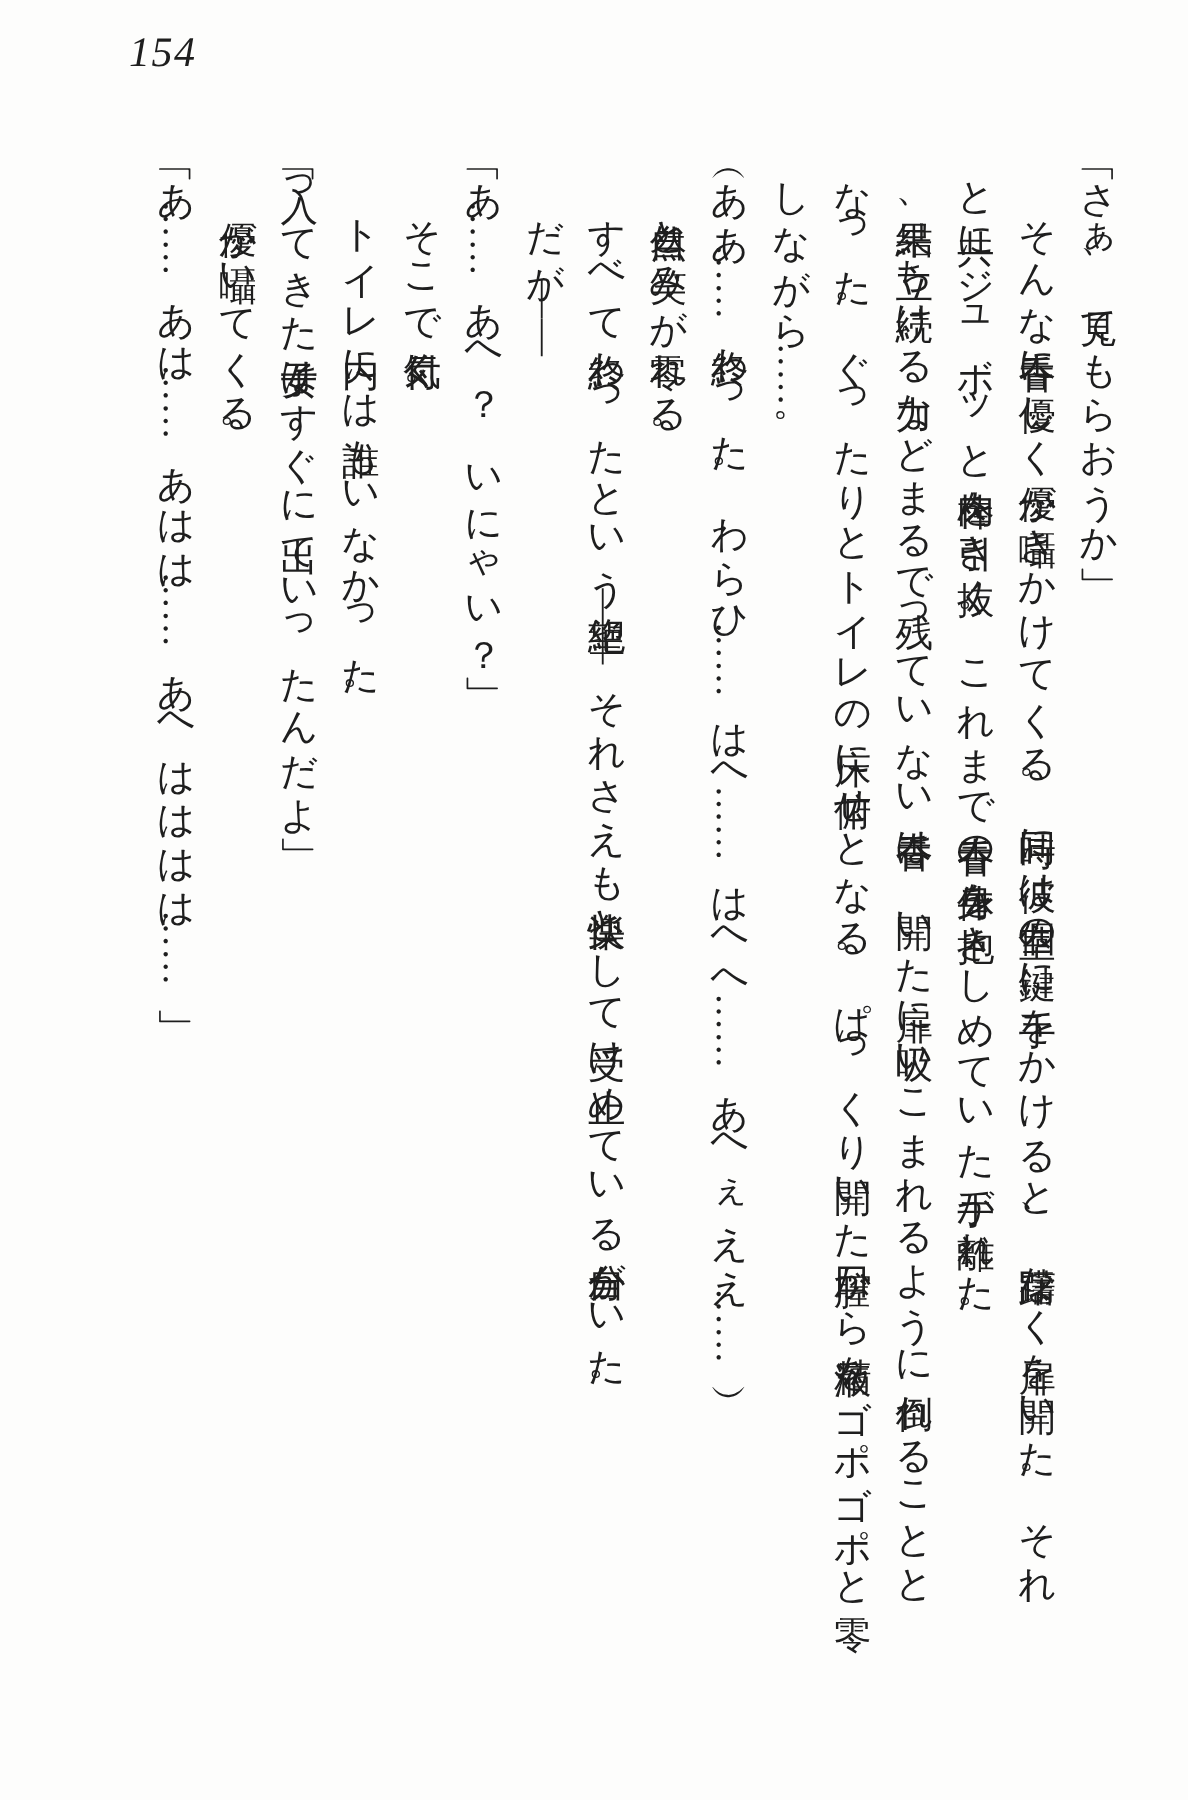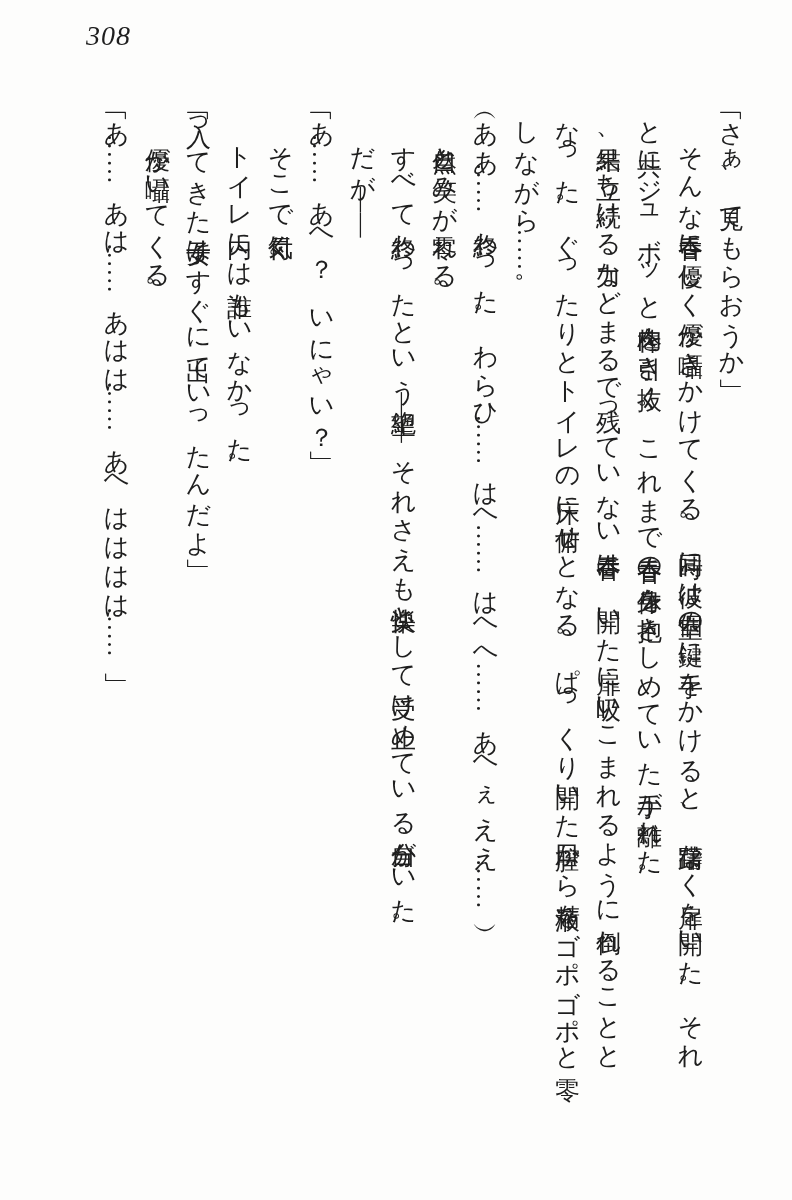--- a/index.html
+++ b/index.html
@@ -45,21 +45,21 @@
     padding:0;
   }
   .para.indent{
     text-indent:1em;
   }
 </style>
 </head>
 <body>
 
 <div class="page">
-  <div class="folio">308</div>
+  <div class="folio">154</div>
   <div class="text-block" id="text-block">
       <p class="para">「さぁ、見てもらおうか」</p>
       <p class="para indent">そんな春香に優しく優が囁きかけてくる。同時に彼は個室の鍵に手をかけると、躊躇なく扉を開いた。それと共にジュボッと肉棒を引き抜く。これまで春香の身体を抱きしめていた手が離れた。</p>
       <p class="para indent">結果、立ち続ける力などまるで残っていない春香は、開いた扉に吸いこまれるように倒れることとなった。ぐったりとトイレの床に俯せとなる。ぱっくり開いた膣口から精液をゴポゴポと零しながら……。</p>
       <p class="para">（ああ……終わった。わらひ……はへ……はへへ……あへぇええ……）</p>
       <p class="para indent">自然と笑みが零れる。</p>
       <p class="para indent">すべて終わったという絶望――それさえも快楽として受け止めている自分がいた。</p>
       <p class="para indent">だが――</p>
       <p class="para">「あ……あへ？　いにゃい？」</p>
       <p class="para indent">そこで気付く。</p>

